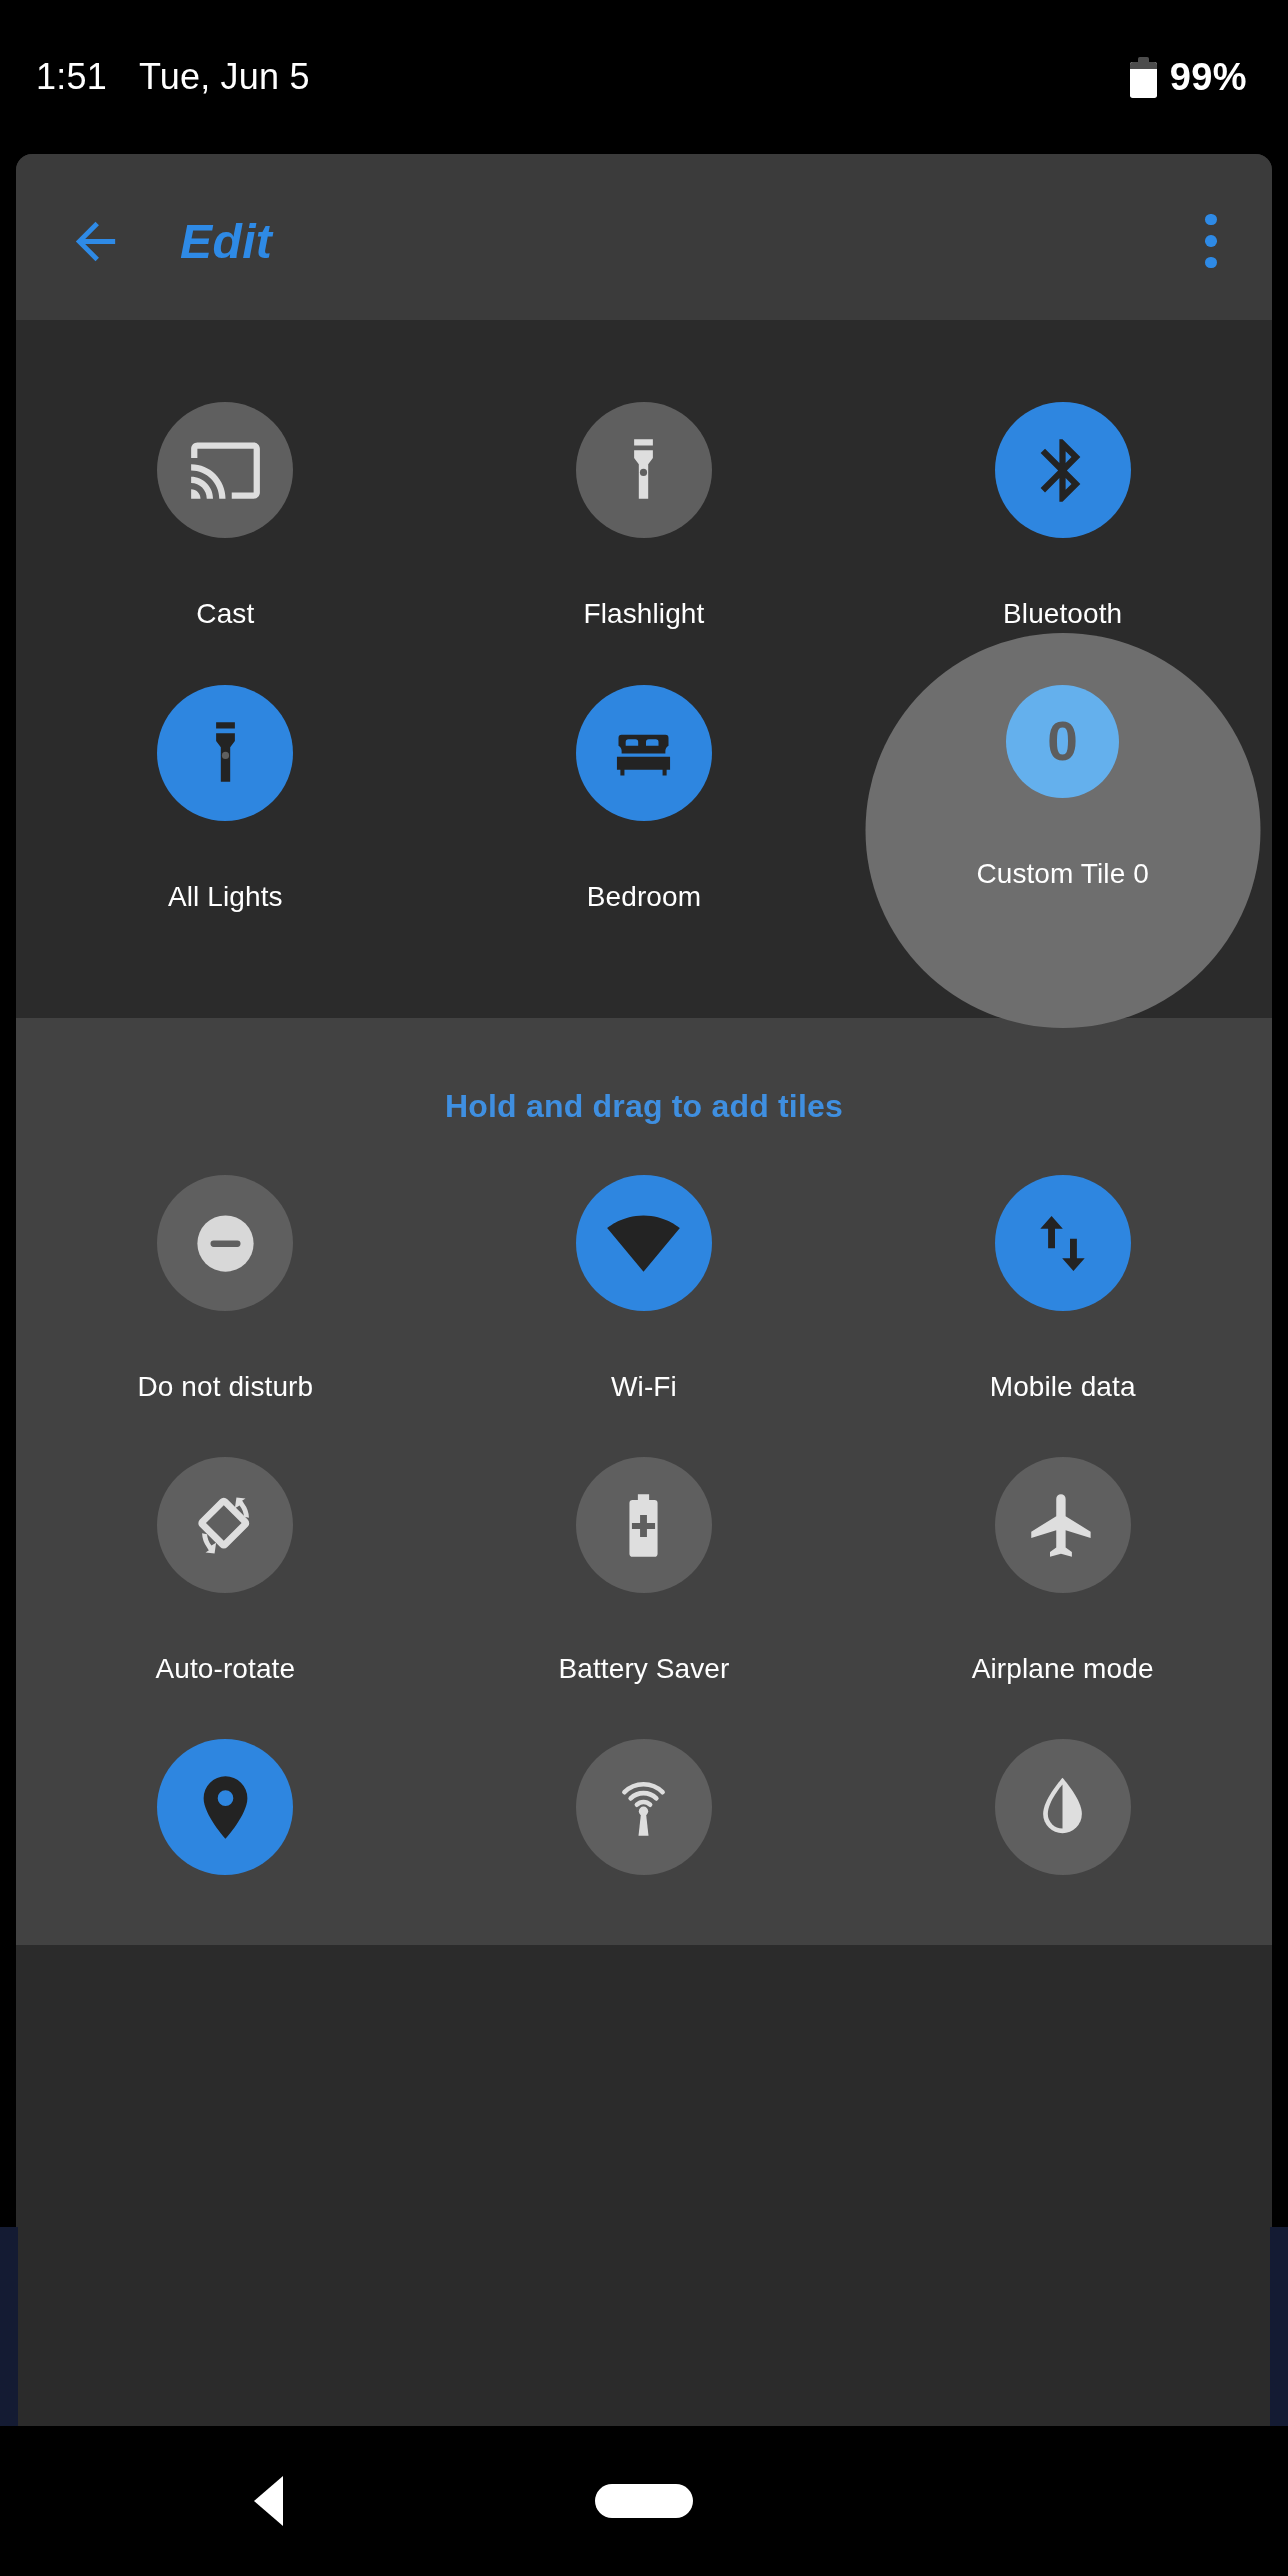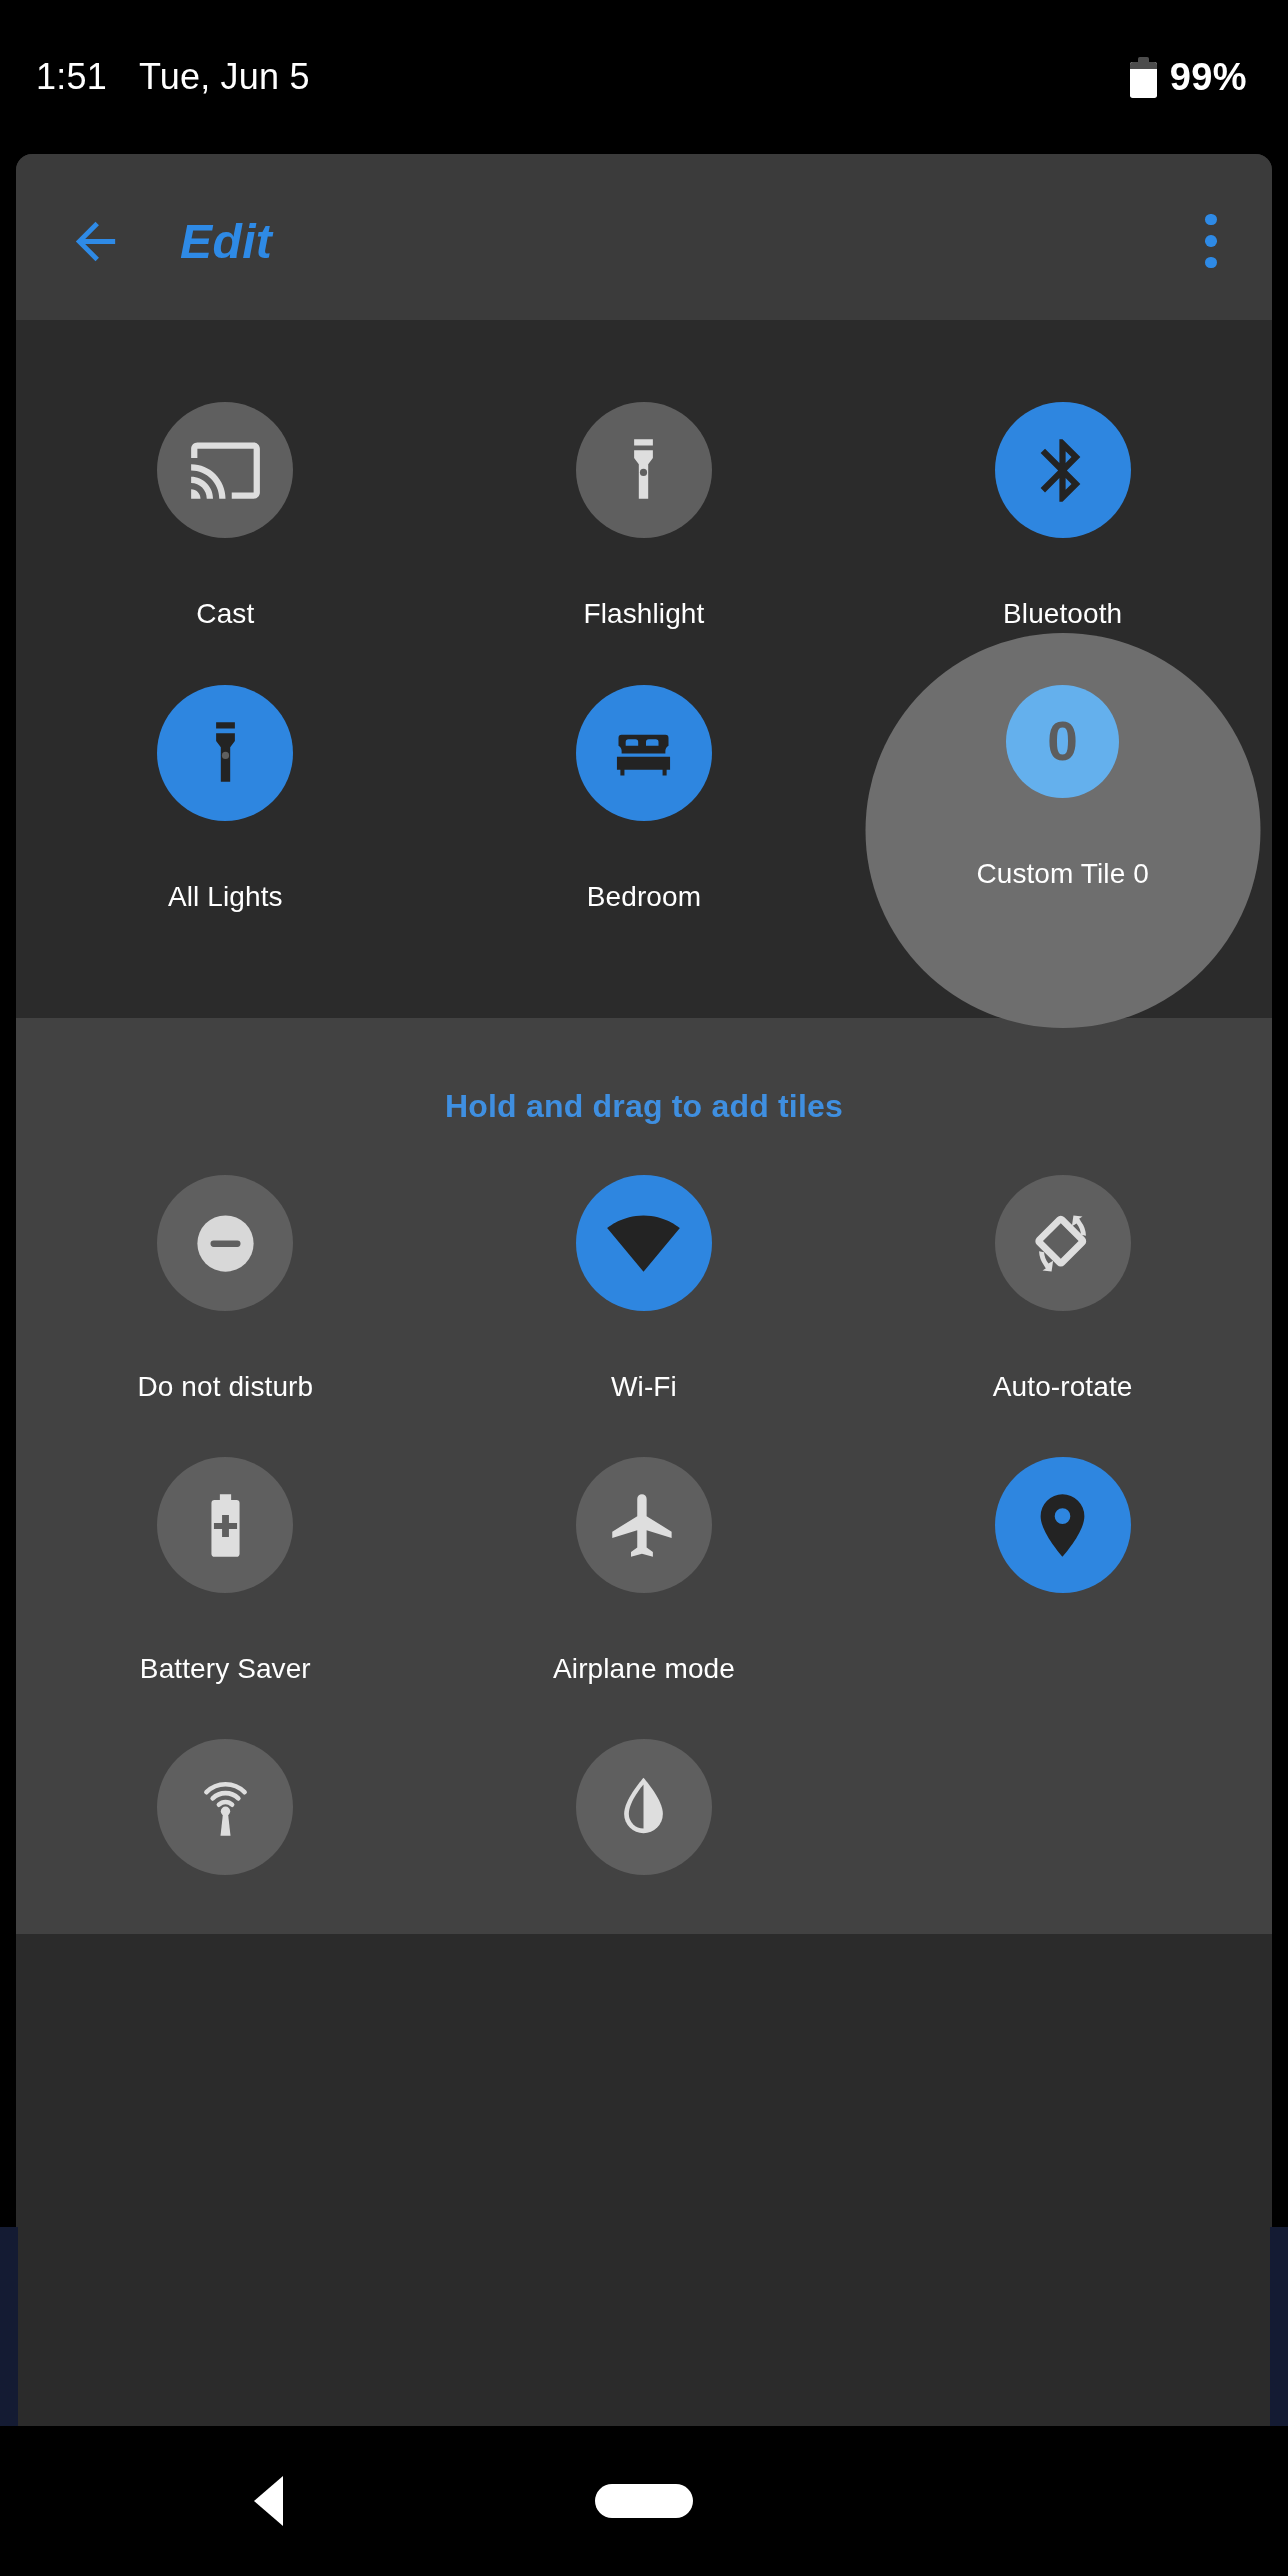--- a/index.html
+++ b/index.html
@@ -62,21 +62,21 @@
     margin-left:auto; display:flex; flex-direction:column;
     gap:9.8px; align-items:center; padding:12.5px 14.3px; cursor:pointer;
   }
   .overflow span {
     display:block; width:11.6px; height:11.6px; border-radius:50%;
     background:#2e8ae6;
   }
 
   
   .section-current { background:#2b2b2b; padding:82px 0 50px 0; }
-  .section-available { background:#424242; padding-bottom:5px; }
+  .section-available { background:#424242; padding-bottom:16px; }
   .hint {
     text-align:center; color:#3f8fe0; font-size:32px;
     font-weight:bold; padding:70px 0 50px 0; letter-spacing:0.2px;
   }
 
   
   .grid { display:flex; flex-wrap:wrap; }
   .tile {
     position:relative; width:33.333%;
     display:flex; flex-direction:column; align-items:center;
@@ -254,20 +254,30 @@
               <div class="circle on">
                 <svg width="75" height="75" viewBox="0 0 24 24">
                   <path fill="#232323" d="M12 21L23.64 7.01C23.19 6.67 18.71 3 12 3S.81 6.67.36 7.01L12 21z"></path>
                 </svg>
               </div>
               <div class="label">Wi-Fi</div>
             </div>
           </div>
           <div class="tile">
             <div class="tile-inner">
+              <div class="circle on">
+                <svg width="75" height="75" viewBox="0 0 24 24">
+                  <path fill="#232323" d="M8.5 3.2L4.9 7.3h2.5v6.2h2.2V7.3h2.5L8.5 3.2zM15.5 20.8l3.6-4.1h-2.5v-6.2h-2.2v6.2h-2.5l3.6 4.1z"></path>
+                </svg>
+              </div>
+              <div class="label">Mobile data</div>
+            </div>
+          </div>
+          <div class="tile">
+            <div class="tile-inner">
               <div class="circle off">
                 <svg width="75" height="75" viewBox="0 0 24 24">
                   <path fill="#dedede" d="M12.6 3.6l6.5 6.5a1.6 1.6 0 010 2.3l-6.5 6.5a1.6 1.6 0 01-2.3 0l-6.5-6.5a1.6 1.6 0 010-2.3l6.5-6.5a1.6 1.6 0 012.3 0zm-1.15 1.9l-5.7 5.7 5.7 5.7 5.7-5.7-5.7-5.7z"></path>
                   <path fill="#dedede" d="M16.9 3.3l.95 1.6A8 8 0 0119.5 9.5l-1.6-.3a6.4 6.4 0 00-1.4-3.6l-1.5.85.5-3.4 2.9.3-1.5.95z"></path>
                   <path fill="#dedede" d="M7.1 20.7l-.95-1.6A8 8 0 014.5 14.5l1.6.3a6.4 6.4 0 001.4 3.6l1.5-.85-.5 3.4-2.9-.3 1.5-.95z"></path>
                 </svg>
               </div>
               <div class="label">Auto-rotate</div>
             </div>
           </div>

